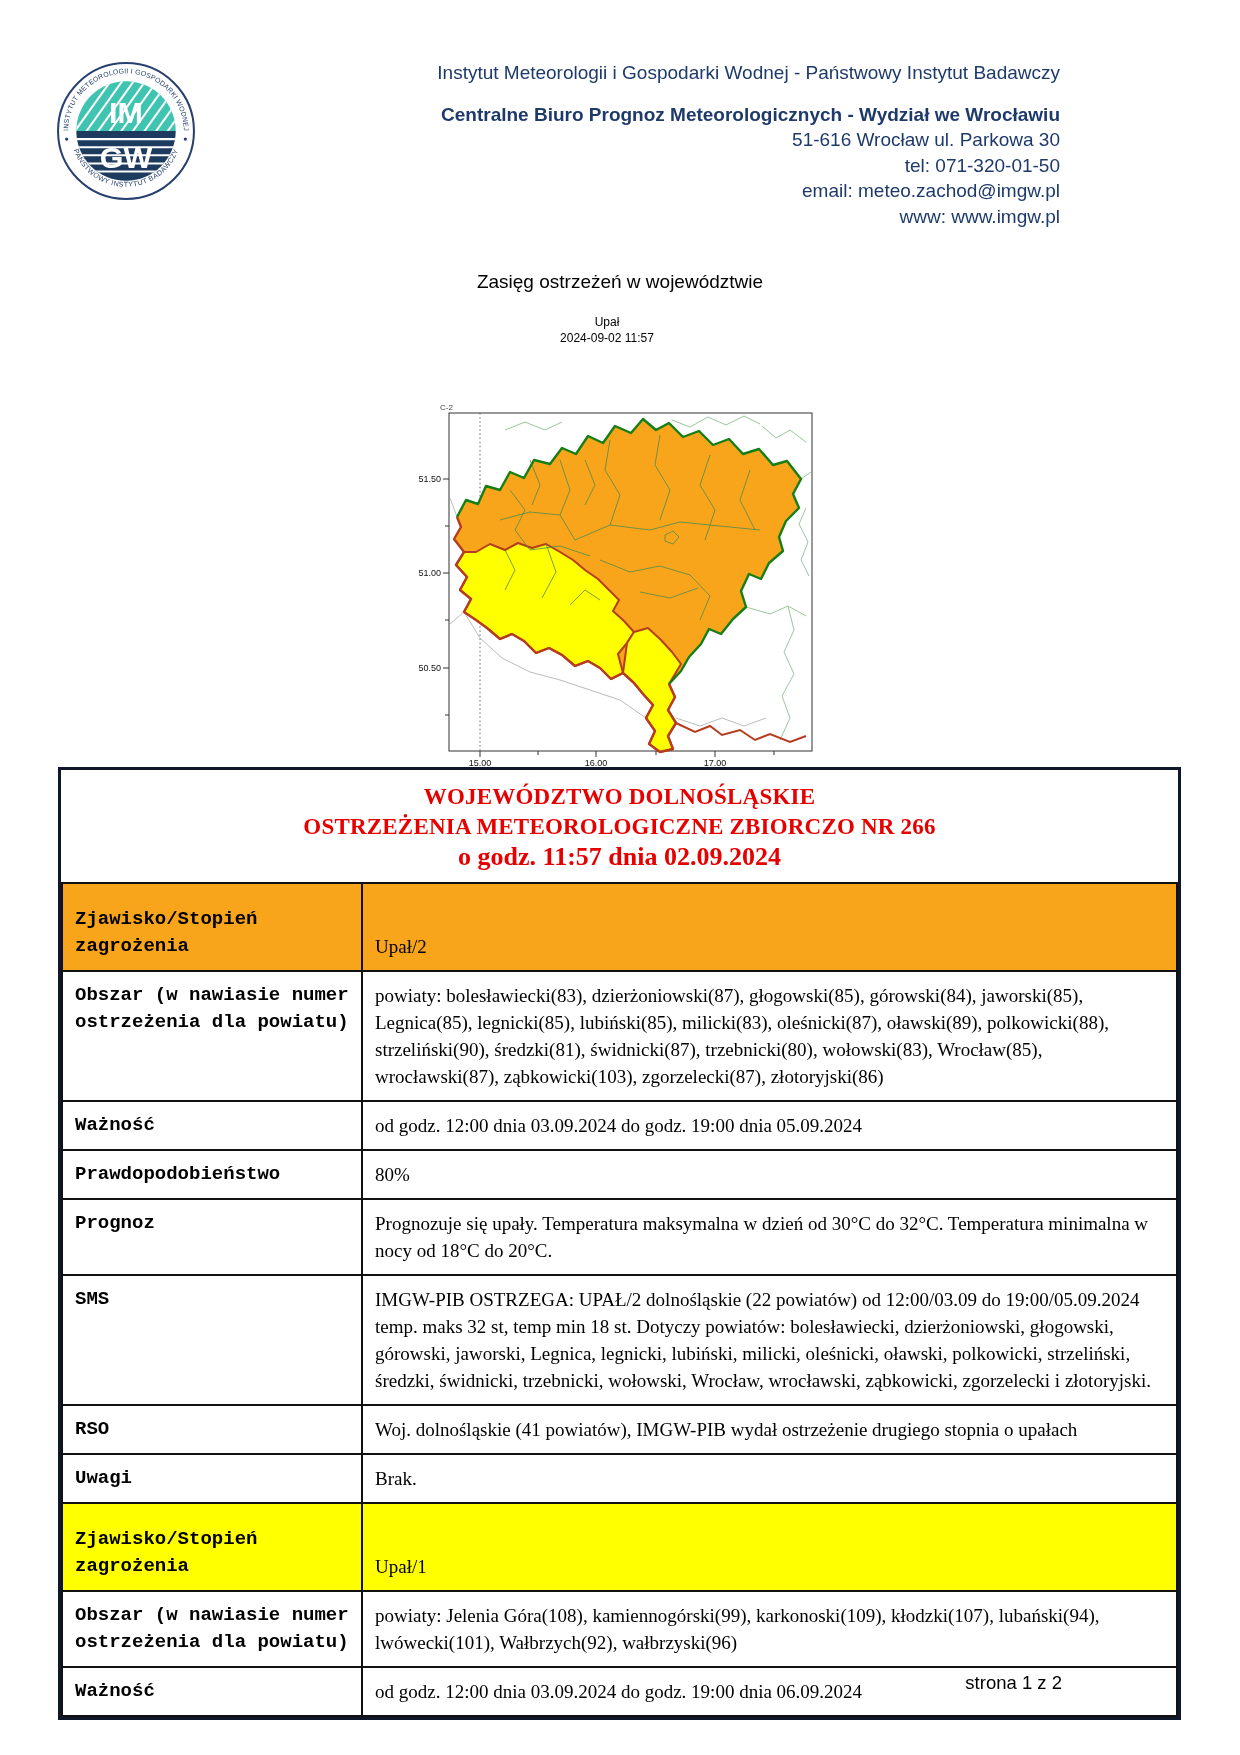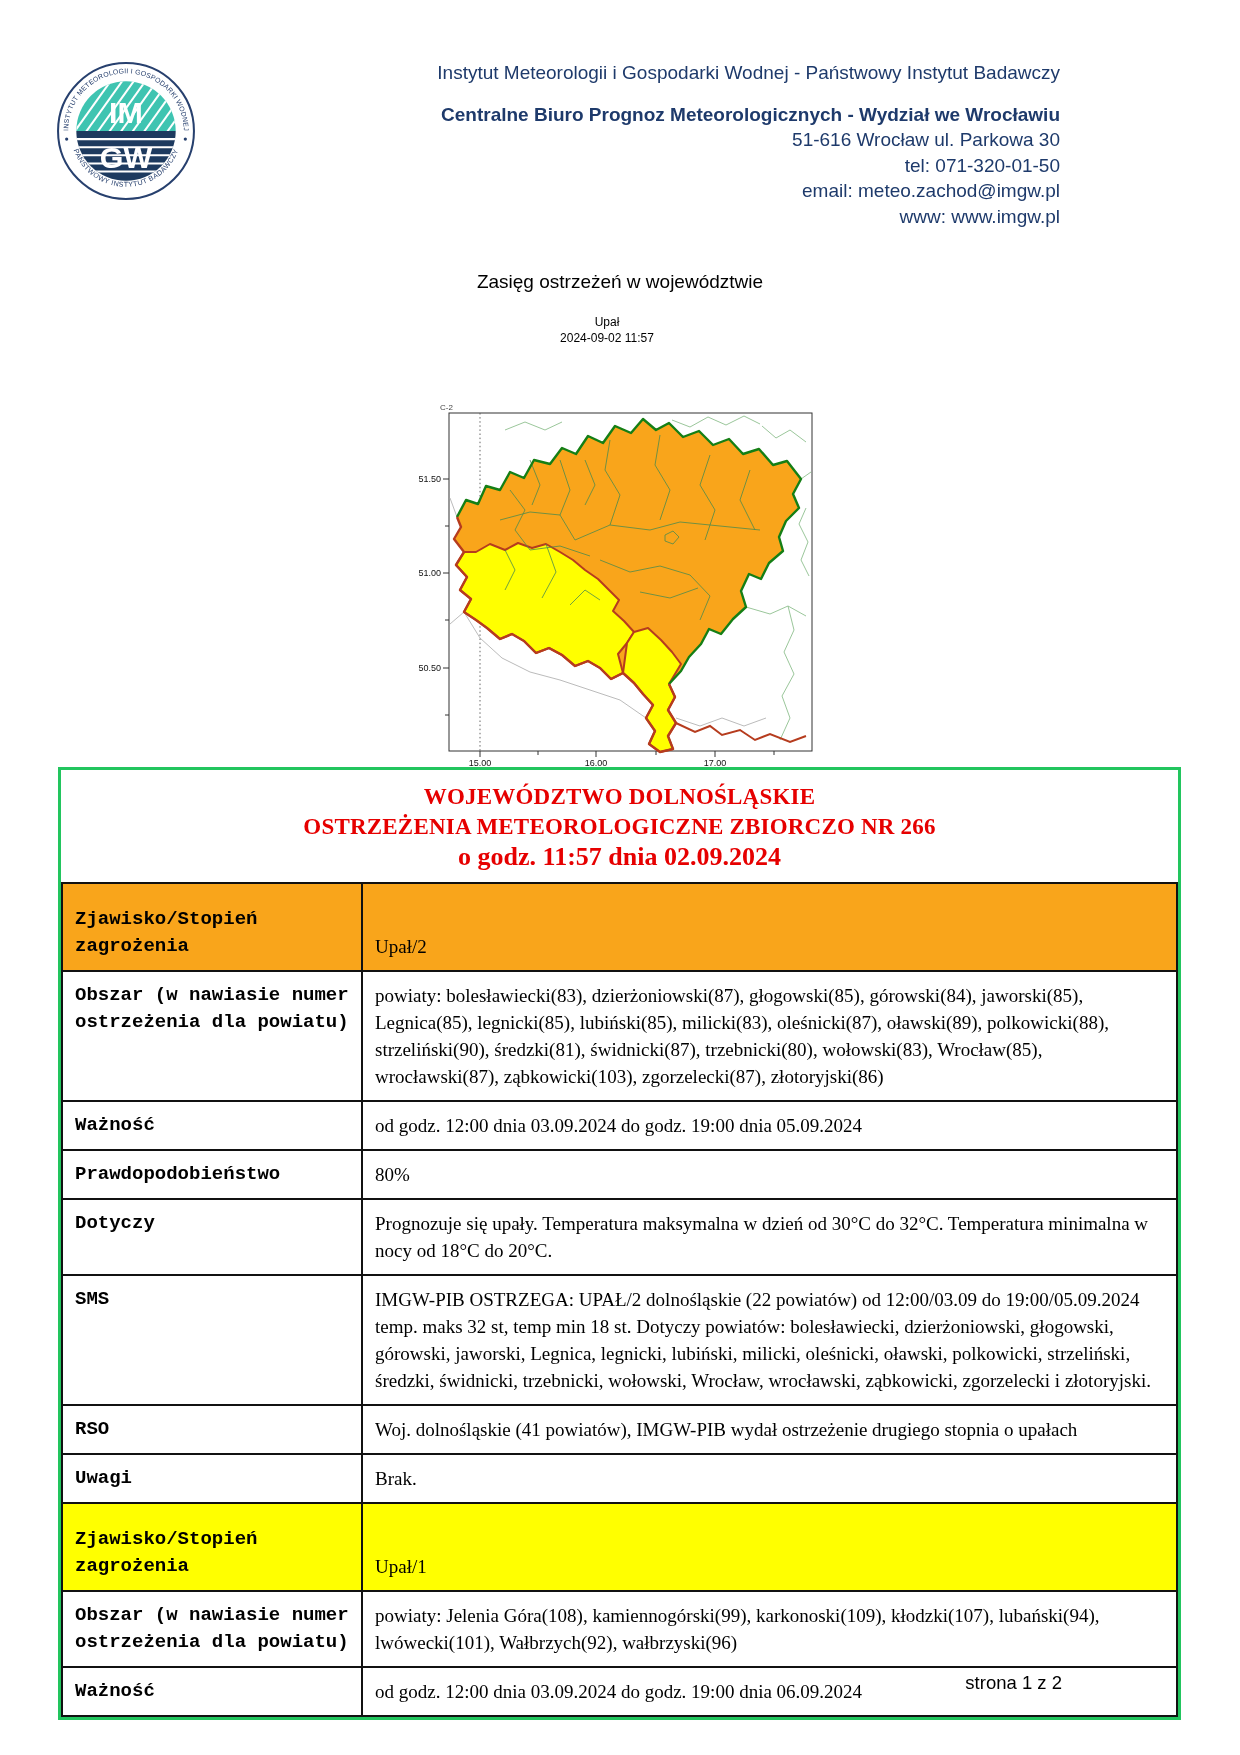--- a/index.html
+++ b/index.html
@@ -20,21 +20,21 @@
     font-size:19px; color:#000;margin-left:30px;
   }
   .map-subtitle {
     position:absolute; top:314px; left:0; width:1214px; text-align:center;
     font-size:12px; line-height:16px; color:#000;
   }
   .map-wrap { position:absolute; left:410px; top:400px; width:420px; height:372px; }
   
   .warnings-box {
     position:absolute; left:58px; top:767px; width:1123px; box-sizing:border-box;
-    border:3px solid #22c55e; font-family:"Liberation Serif", serif; background:#fff;
+    border:3px solid #0f172a; font-family:"Liberation Serif", serif; background:#fff;
   }
   .box-title { padding:12px 10px 10px 10px; text-align:center; color:#e60000; font-weight:bold; }
   .box-title .tl { line-height:30px; }
   .box-title .tl1,.box-title .tl2,.box-title .tl3 { font-size:23px; letter-spacing:0.2px; }
   .box-title .tl4 { font-size:26px; }
   table.warn { width:100%; border-collapse:collapse; table-layout:fixed; }
   table.warn td {
     border:2px solid #111; padding:10px 12px; font-size:19px; line-height:27px;
     vertical-align:top; word-wrap:break-word;
   }
@@ -236,21 +236,21 @@
       </tr>
       <tr>
         <td class="lbl">Ważność</td>
         <td>od godz. 12:00 dnia 03.09.2024 do godz. 19:00 dnia 05.09.2024</td>
       </tr>
       <tr>
         <td class="lbl">Prawdopodobieństwo</td>
         <td>80%</td>
       </tr>
       <tr>
-        <td class="lbl">Dotyczy</td>
+        <td class="lbl">Prognoz</td>
         <td>Prognozuje się upały. Temperatura maksymalna w dzień od 30°C do 32°C. Temperatura minimalna w nocy od 18°C do 20°C.</td>
       </tr>
       <tr>
         <td class="lbl">SMS</td>
         <td>IMGW-PIB OSTRZEGA: UPAŁ/2 dolnośląskie  (22 powiatów) od 12:00/03.09 do 19:00/05.09.2024 temp. maks 32 st, temp min 18 st. Dotyczy powiatów: bolesławiecki, dzierżoniowski, głogowski, górowski, jaworski, Legnica, legnicki, lubiński, milicki, oleśnicki, oławski, polkowicki, strzeliński, średzki,  świdnicki,  trzebnicki, wołowski, Wrocław, wrocławski, ząbkowicki, zgorzelecki i złotoryjski.</td>
       </tr>
       <tr>
         <td class="lbl">RSO</td>
         <td>Woj. dolnośląskie  (41 powiatów), IMGW-PIB wydał ostrzeżenie drugiego stopnia o upałach</td>
       </tr>

